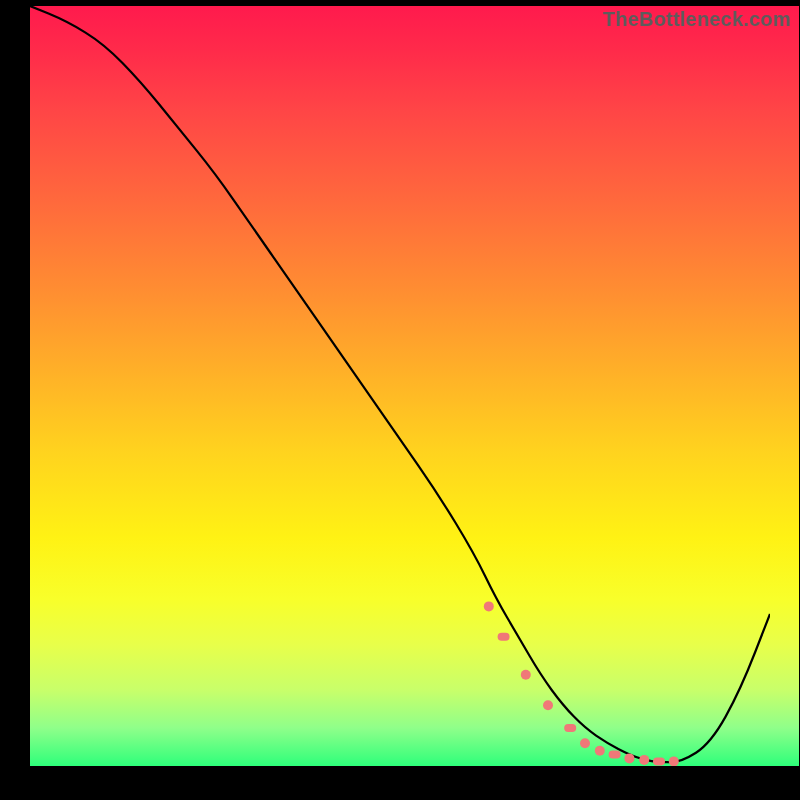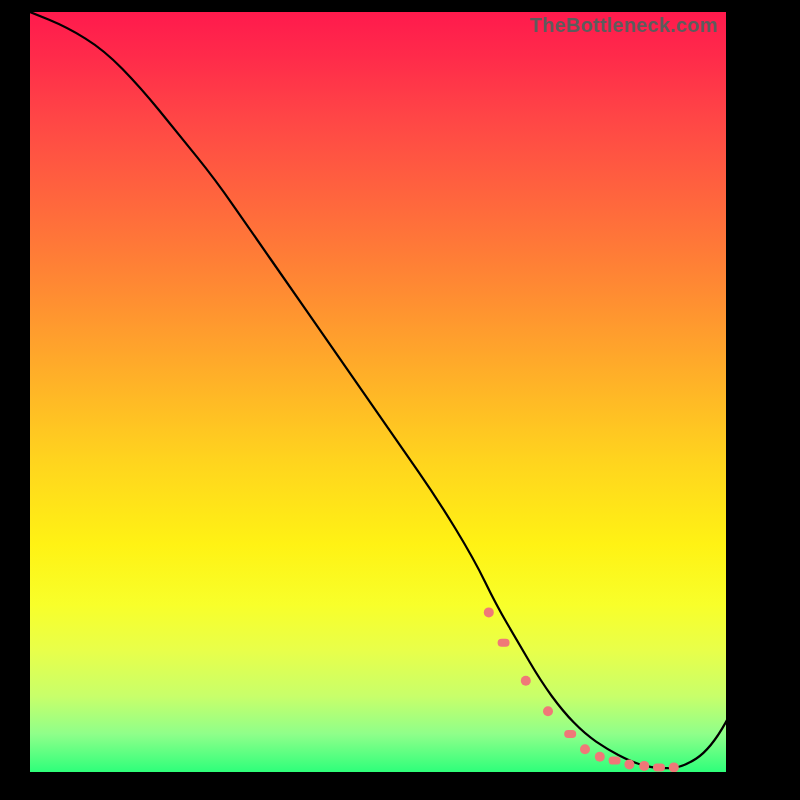--- a/index.html
+++ b/index.html
@@ -14,22 +14,22 @@
     position: absolute;
     left: 0;
     top: 0;
     width: 800px;
     height: 800px;
     background: #000000;
   }
   .plot-area {
     position: absolute;
     left: 30px;
-    top: 12px;
-    width: 696px;
+    top: 6px;
+    width: 769px;
     height: 760px;
     overflow: hidden;
   }
   
   .gradient {
     position: absolute;
     left: 0;
     top: 0;
     width: 100%;
     height: 100%;

